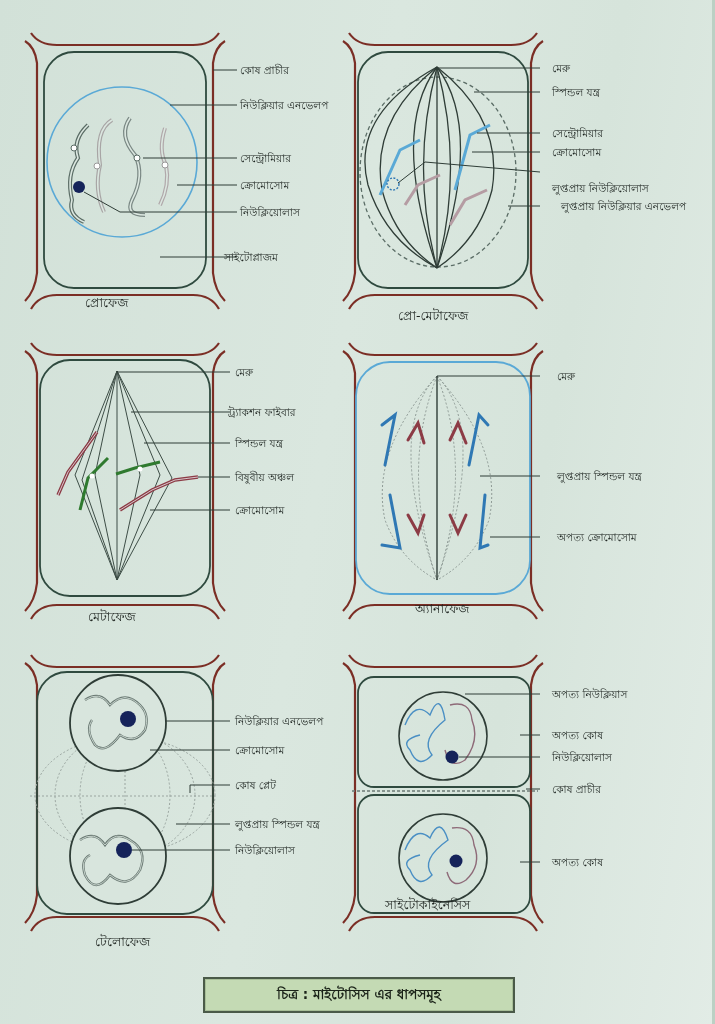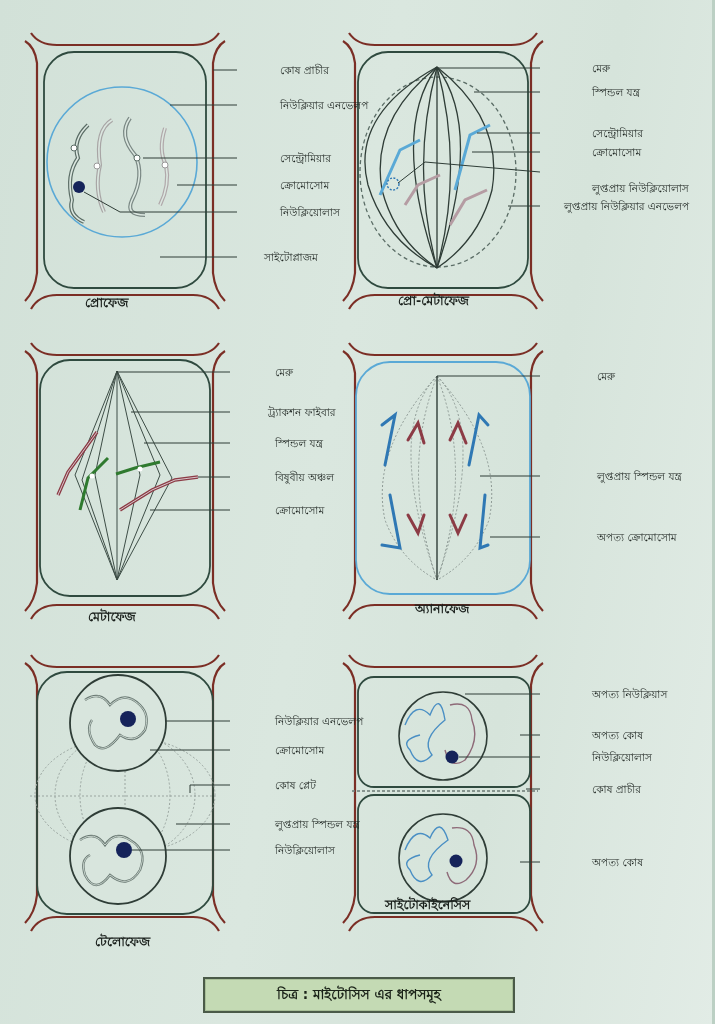--- a/index.html
+++ b/index.html
@@ -1,21 +1,21 @@
 <!DOCTYPE html>
 <html><head>
 <meta charset="utf-8">
 <style>
   html,body{margin:0;padding:0;}
   body{width:715px;height:1024px;overflow:hidden;background:#d5e3db;position:relative;font-family:"DejaVu Sans",sans-serif;}
   .page{position:absolute;left:0;top:0;width:715px;height:1024px;background:linear-gradient(100deg,#d2e1d8 0%,#dae7df 45%,#d6e4db 70%,#e2ece6 100%);}
   .edge{position:absolute;right:0;top:0;width:3px;height:1024px;background:#bcd0c4;}
   svg.dia{position:absolute;left:0;top:0;}
-  .lbl{position:absolute;font-size:10.5px;color:#1d2420;white-space:nowrap;line-height:12px;margin-left:40px;}
-  .cap{position:absolute;font-size:12.5px;font-weight:bold;color:#1b211d;white-space:nowrap;text-align:center;}
+  .lbl{position:absolute;font-size:10.5px;color:#1d2420;white-space:nowrap;line-height:12px;}
+  .cap{position:absolute;font-size:12.5px;font-weight:normal;color:#1b211d;white-space:nowrap;text-align:center;}
   .title-box{position:absolute;left:203px;top:977px;width:308px;height:32px;background:#c4dab4;border:2px solid #4a5a48;box-shadow:inset 0 0 0 1px #a8bf98;display:flex;align-items:center;justify-content:center;}
   .title-box span{font-size:13.5px;color:#1a2218;font-weight:bold;}
 </style>
 </head>
 <body>
 
 <div class="page"></div>
 <div class="edge"></div>
 
 <svg class="dia" width="715" height="1024" viewBox="0 0 715 1024" xmlns="http://www.w3.org/2000/svg">
@@ -199,22 +199,22 @@
 <div class="lbl" style="left:240px;top:179px">ক্রোমোসোম</div>
 <div class="lbl" style="left:240px;top:206px">নিউক্লিয়োলাস</div>
 <div class="lbl" style="left:224px;top:251px">সাইটোপ্লাজম</div>
 <div class="cap" style="left:85px;top:294px">প্রোফেজ</div>
 
 <div class="lbl" style="left:552px;top:62px">মেরু</div>
 <div class="lbl" style="left:552px;top:86px">স্পিন্ডল যন্ত্র</div>
 <div class="lbl" style="left:552px;top:127px">সেন্ট্রোমিয়ার</div>
 <div class="lbl" style="left:552px;top:146px">ক্রোমোসোম</div>
 <div class="lbl" style="left:552px;top:182px">লুপ্তপ্রায় নিউক্লিয়োলাস</div>
-<div class="lbl" style="left:524px;top:200px">লুপ্তপ্রায় নিউক্লিয়ার এনভেলপ</div>
-<div class="cap" style="left:398px;top:292px">প্রো-মেটাফেজ</div>
+<div class="lbl" style="left:561px;top:200px">লুপ্তপ্রায় নিউক্লিয়ার এনভেলপ</div>
+<div class="cap" style="left:398px;top:307px">প্রো-মেটাফেজ</div>
 
 <div class="lbl" style="left:235px;top:366px">মেরু</div>
 <div class="lbl" style="left:228px;top:406px">ট্র্যাকশন ফাইবার</div>
 <div class="lbl" style="left:235px;top:437px">স্পিন্ডল যন্ত্র</div>
 <div class="lbl" style="left:235px;top:471px">বিষুবীয় অঞ্চল</div>
 <div class="lbl" style="left:235px;top:504px">ক্রোমোসোম</div>
 <div class="cap" style="left:88px;top:608px">মেটাফেজ</div>
 
 <div class="lbl" style="left:557px;top:370px">মেরু</div>
 <div class="lbl" style="left:557px;top:470px">লুপ্তপ্রায় স্পিন্ডল যন্ত্র</div>

